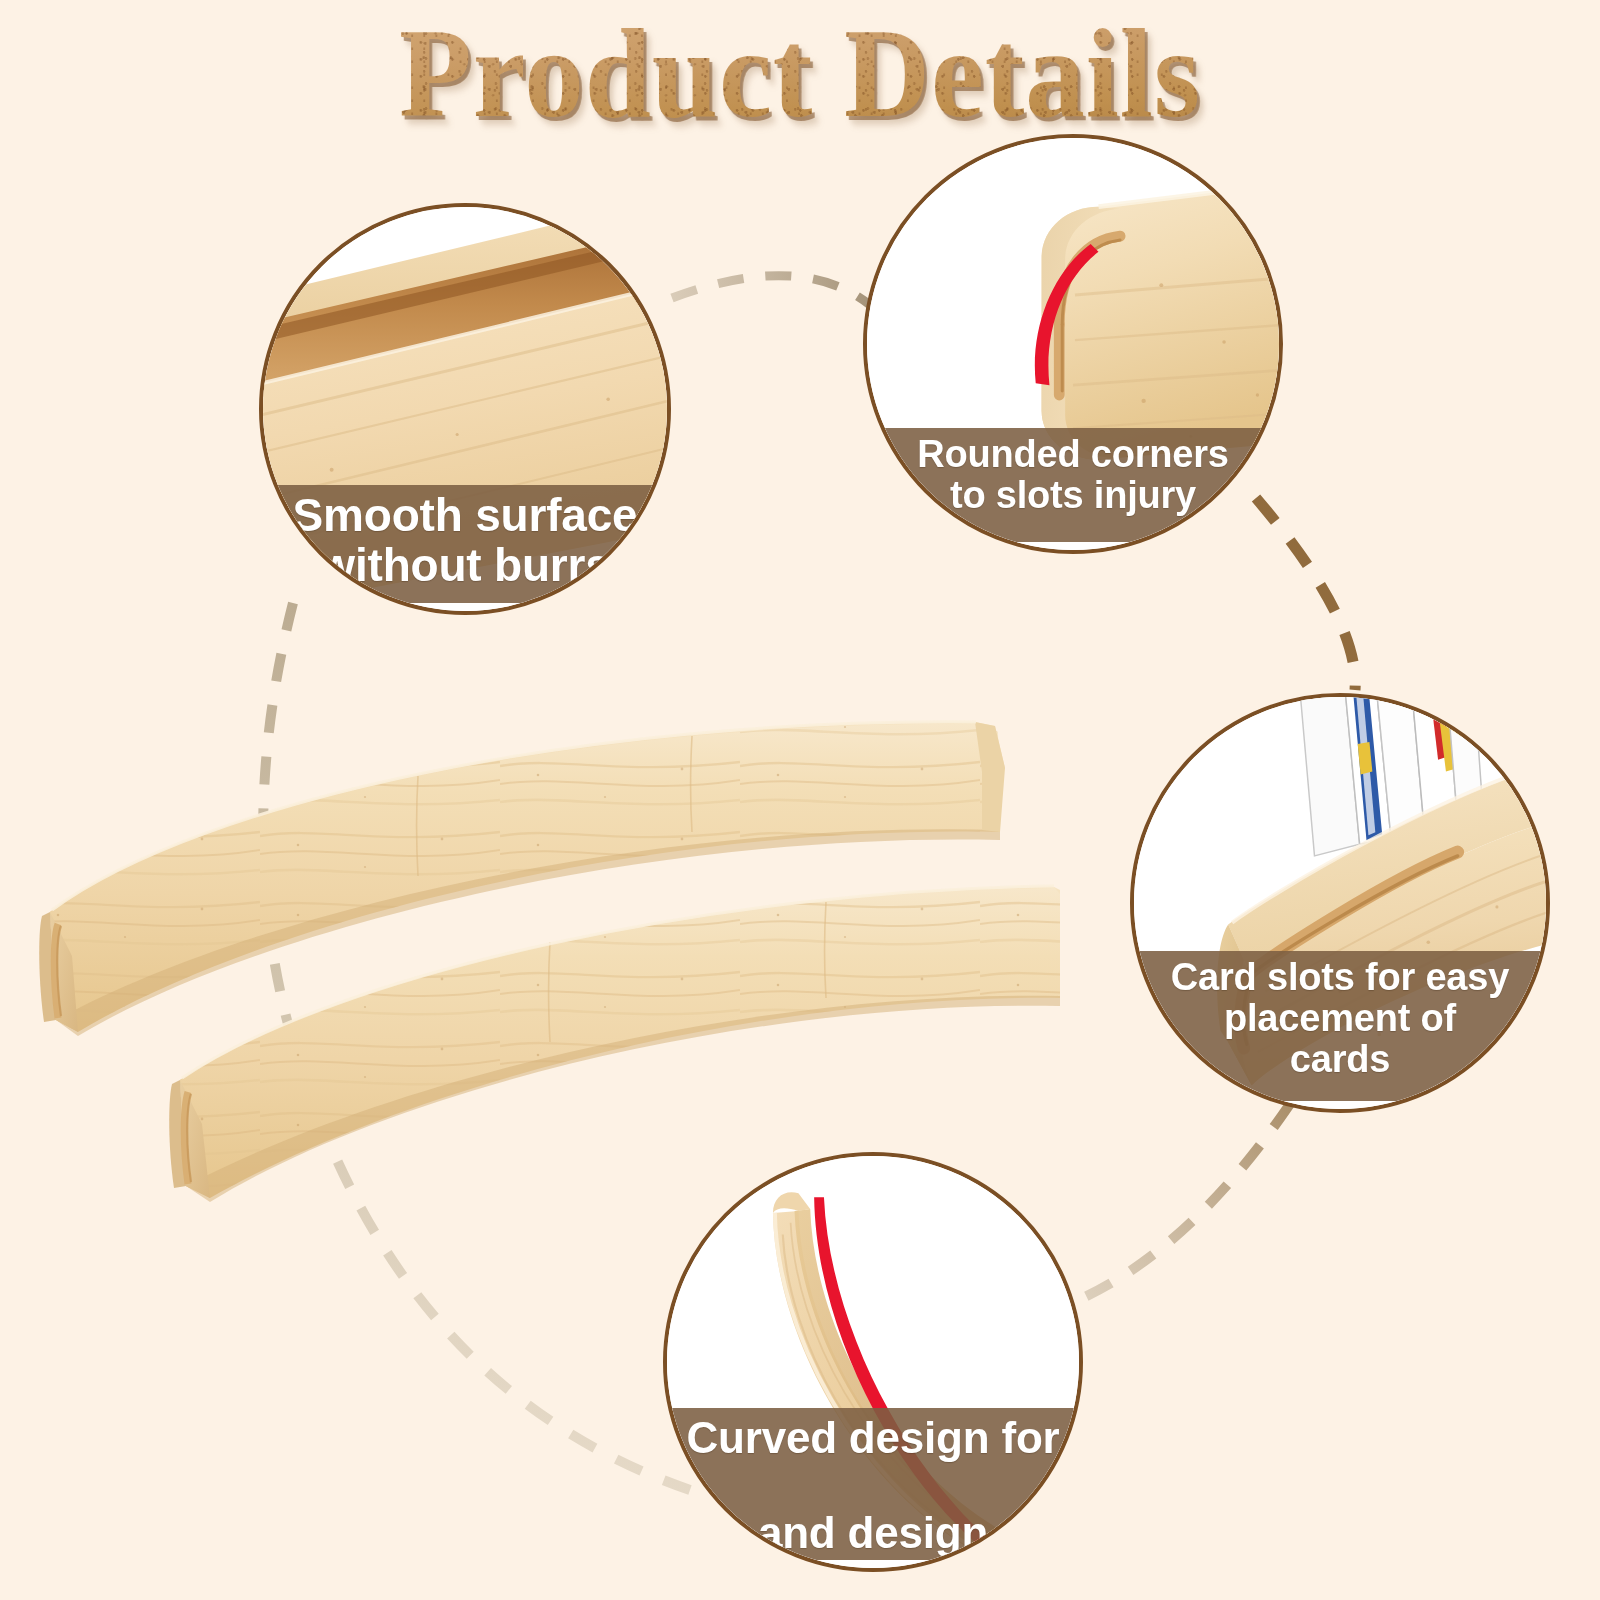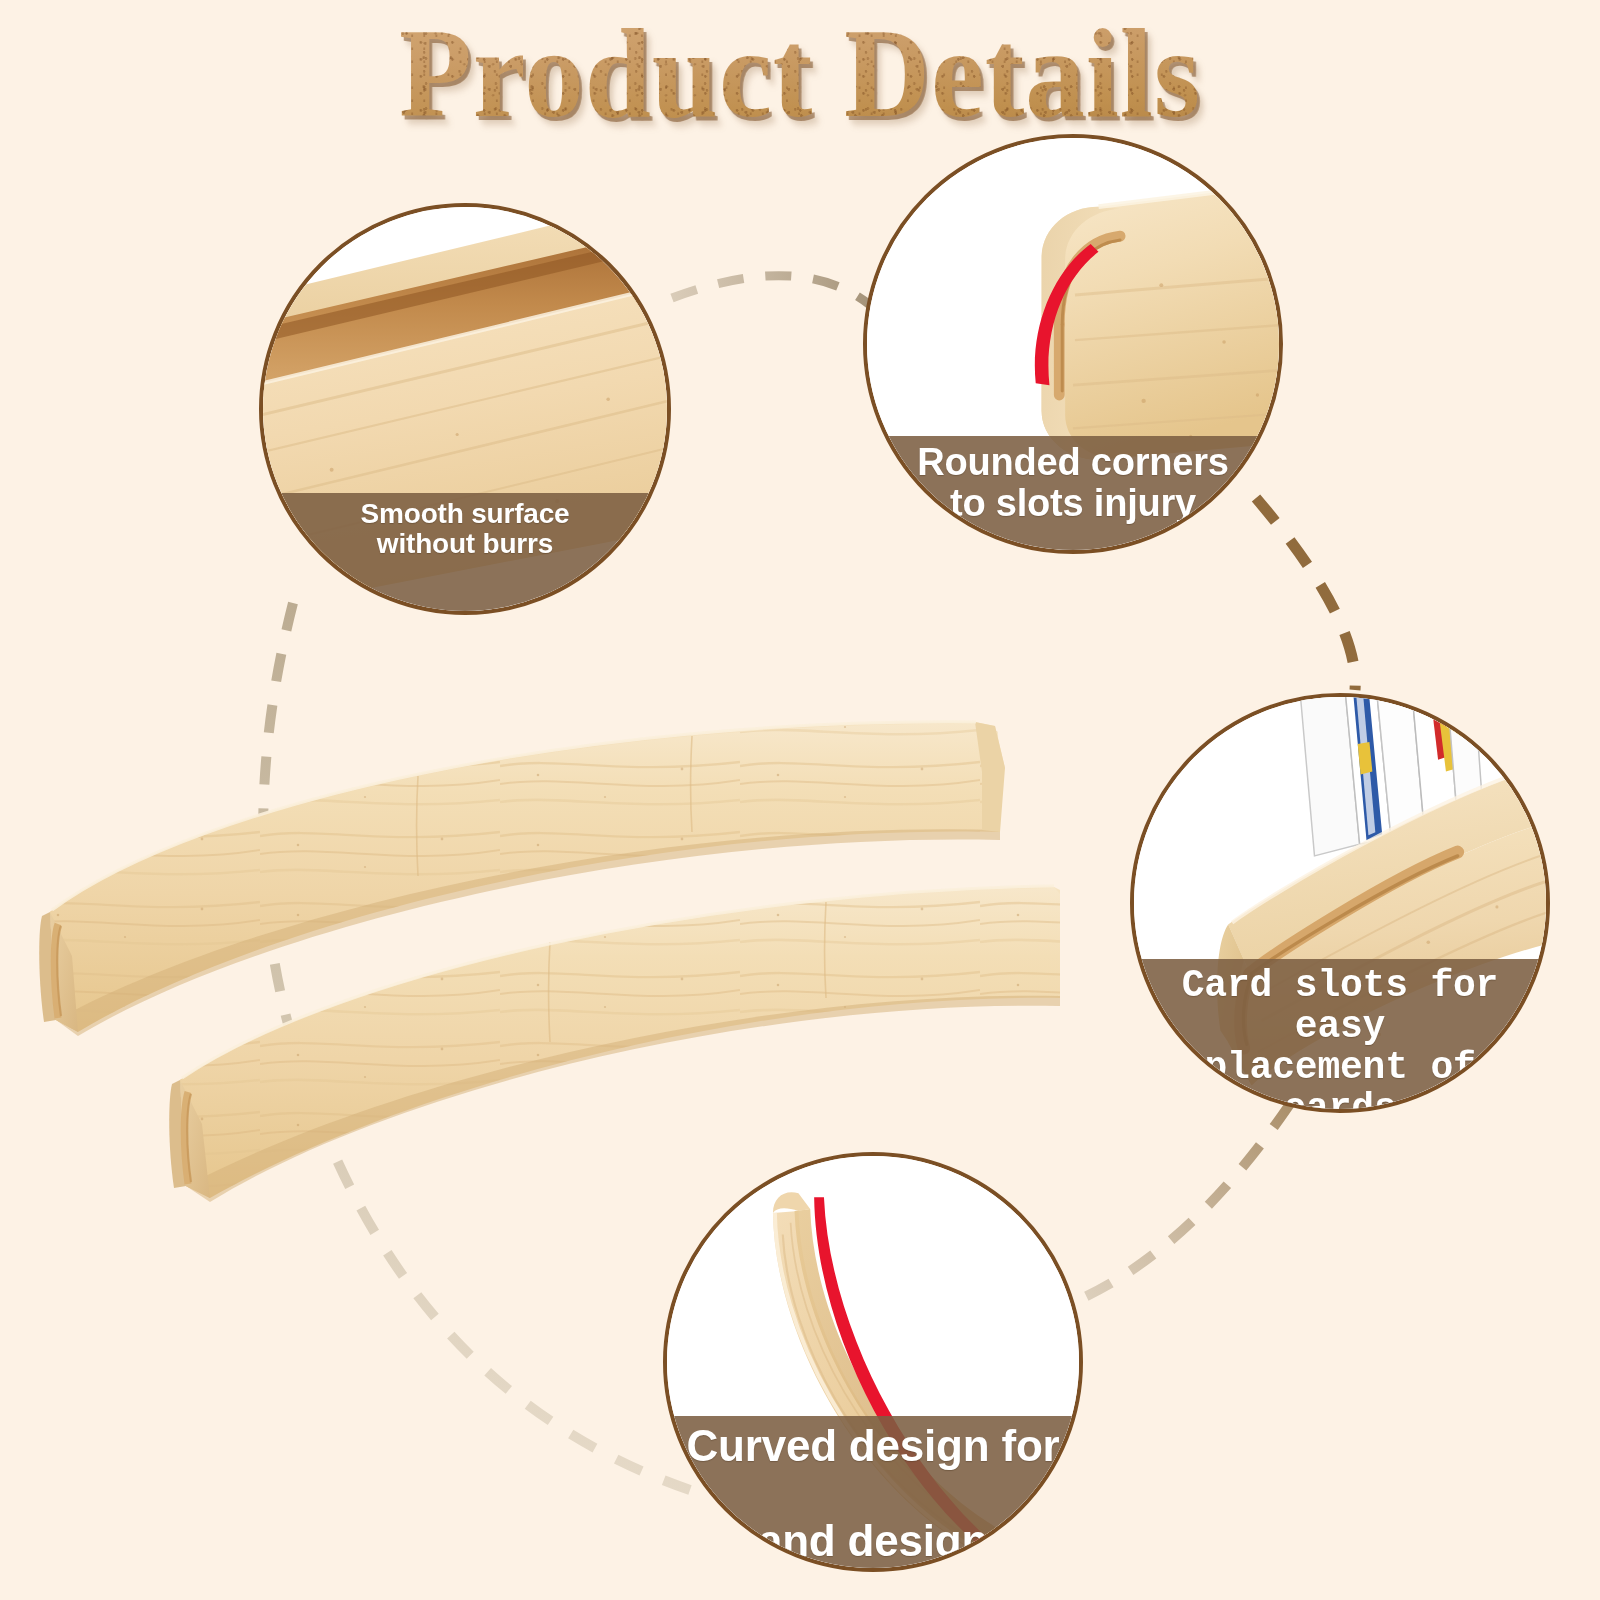--- a/index.html
+++ b/index.html
@@ -49,36 +49,36 @@
   .callout {
     position:absolute;
     border-radius:50%;
     background:#ffffff;
     border:4px solid #7b4f24;
     overflow:hidden;
   }
   .callout .photo { position:absolute; inset:0; }
   .caption {
     position:absolute;
-    left:0; right:0; bottom:0;
+    left:0; right:0; bottom:8px;
     background:rgba(124,94,66,.88);
     color:#ffffff;
     font-weight:bold;
     text-align:center;
     line-height:1.08;
     display:flex; align-items:flex-start; justify-content:center;
     padding-top:6px;
     letter-spacing:-.2px;
     text-shadow:0 1px 1px rgba(70,50,30,.35);
   }
   #callout-smooth  { left:259px; top:203px;  width:412px; height:412px; }
-  #callout-smooth  .caption { height:118px; font-size:28px; }
+  #callout-smooth  .caption { height:118px; font-size:46px; }
   #callout-rounded { left:863px; top:134px;  width:420px; height:420px; }
   #callout-rounded .caption { height:114px; font-size:38px; }
-  #callout-slots   { left:1130px;top:693px;  width:420px; height:420px;font-family:Liberation Mono, monospace; }
+  #callout-slots   { left:1130px;top:693px;  width:420px; height:420px; }
   #callout-slots   .caption { height:150px; font-size:38px; }
   #callout-curved  { left:663px; top:1152px; width:420px; height:420px; }
   #callout-curved  .caption { height:152px; font-size:44px; }
 </style>
 </head>
 <body>
 
 <h1 id="page-title">Product Details</h1>
 
 <svg id="connectors" width="1600" height="1600" viewBox="0 0 1600 1600">

